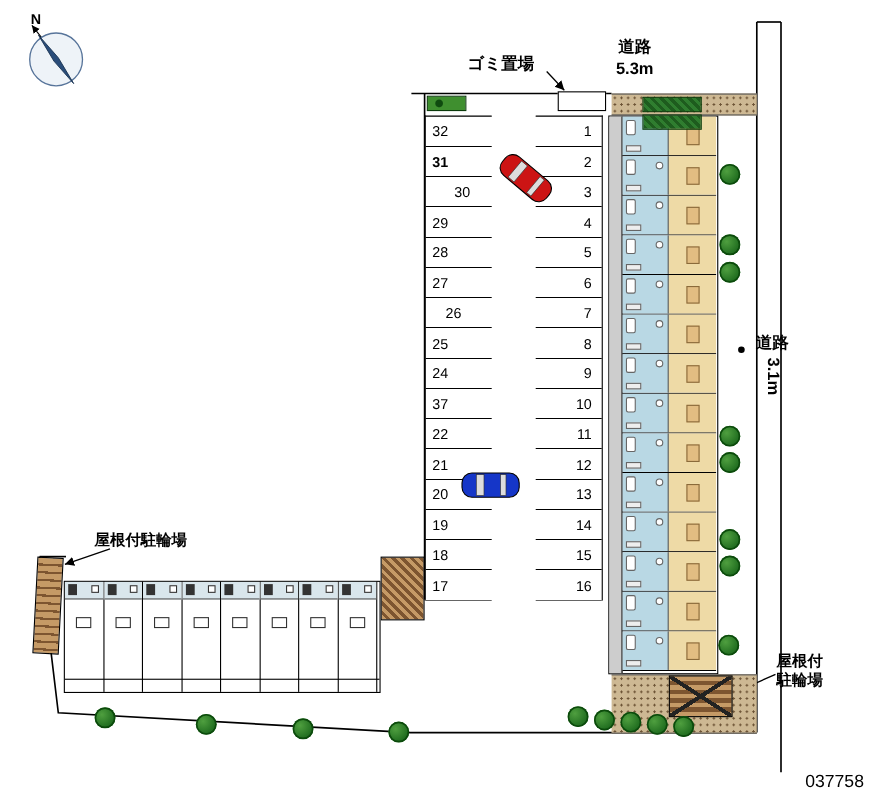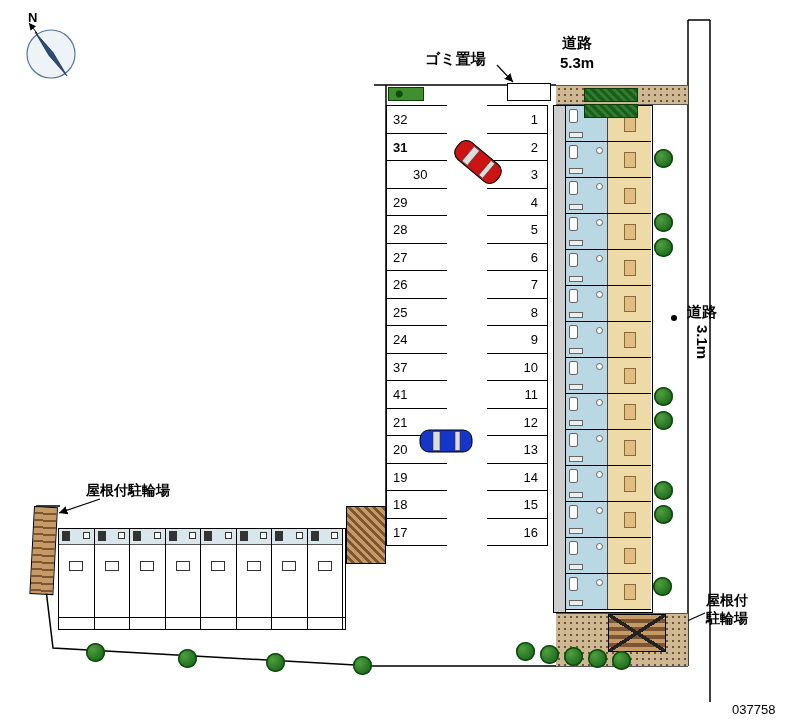--- a/index.html
+++ b/index.html
@@ -8,21 +8,21 @@
   .plan{position:relative;width:800px;height:727px;background:#fff;overflow:hidden}
   .abs{position:absolute}
   .bgsvg{position:absolute;left:0;top:0;z-index:1}
 
   
   .lbl{position:absolute;font-weight:bold;font-size:15px;line-height:1.3;white-space:nowrap;z-index:8}
   .lbl-small{font-size:14px}
   .lbl-center{text-align:center}
   .vert{writing-mode:vertical-rl;margin:3px auto 0}
   .note-text{position:absolute;font-weight:bold;font-size:15px;z-index:8}
-  .plan-no{position:absolute;font-size:13px;z-index:8}
+  .plan-no{position:absolute;font-size:16px;z-index:8}
 
   
   .stall-col{position:absolute;top:105px;height:441px;width:61px;z-index:3;
     border-top:1.5px solid #000;
     background:repeating-linear-gradient(to bottom,transparent 0,transparent 26.5px,#000 26.5px,#000 27.5px)}
   .col-left{left:386px;border-left:1.5px solid #000}
   .col-right{left:487px;border-right:1.5px solid #000}
   .stall-num{position:absolute;height:27.5px;line-height:27.5px;font-size:13px;z-index:4}
   .sn-left{left:6px}
   .sn-right{right:9px}
@@ -116,25 +116,25 @@
   <div class="bikeshed" style="left:608px;top:614px;width:58px;height:38px"></div>
   <div class="garbage-box"></div>
 
   <div class="stall-col col-left">
       <div class="stall-num sn-left" style="top: 0px;">32</div>
       <div class="stall-num sn-left" style="top: 27.5px; font-weight: bold;">31</div>
       <div class="stall-num sn-left" style="top: 55px; margin-left: 20px;">30</div>
       <div class="stall-num sn-left" style="top: 82.5px;">29</div>
       <div class="stall-num sn-left" style="top: 110px;">28</div>
       <div class="stall-num sn-left" style="top: 137.5px;">27</div>
-      <div class="stall-num sn-left" style="top: 165px;">26</div>
+      <div class="stall-num sn-left" style="top: 165px; margin-left: 12px;">26</div>
       <div class="stall-num sn-left" style="top: 192.5px;">25</div>
       <div class="stall-num sn-left" style="top: 220px;">24</div>
       <div class="stall-num sn-left" style="top: 247.5px;">37</div>
-      <div class="stall-num sn-left" style="top: 275px;">41</div>
+      <div class="stall-num sn-left" style="top: 275px;">22</div>
       <div class="stall-num sn-left" style="top: 302.5px;">21</div>
       <div class="stall-num sn-left" style="top: 330px;">20</div>
       <div class="stall-num sn-left" style="top: 357.5px;">19</div>
       <div class="stall-num sn-left" style="top: 385px;">18</div>
       <div class="stall-num sn-left" style="top: 412.5px;">17</div>
     </div>
   <div class="stall-col col-right">
       <div class="stall-num sn-right" style="top: 0px;">1</div>
       <div class="stall-num sn-right" style="top: 27.5px;">2</div>
       <div class="stall-num sn-right" style="top: 55px;">3</div>

